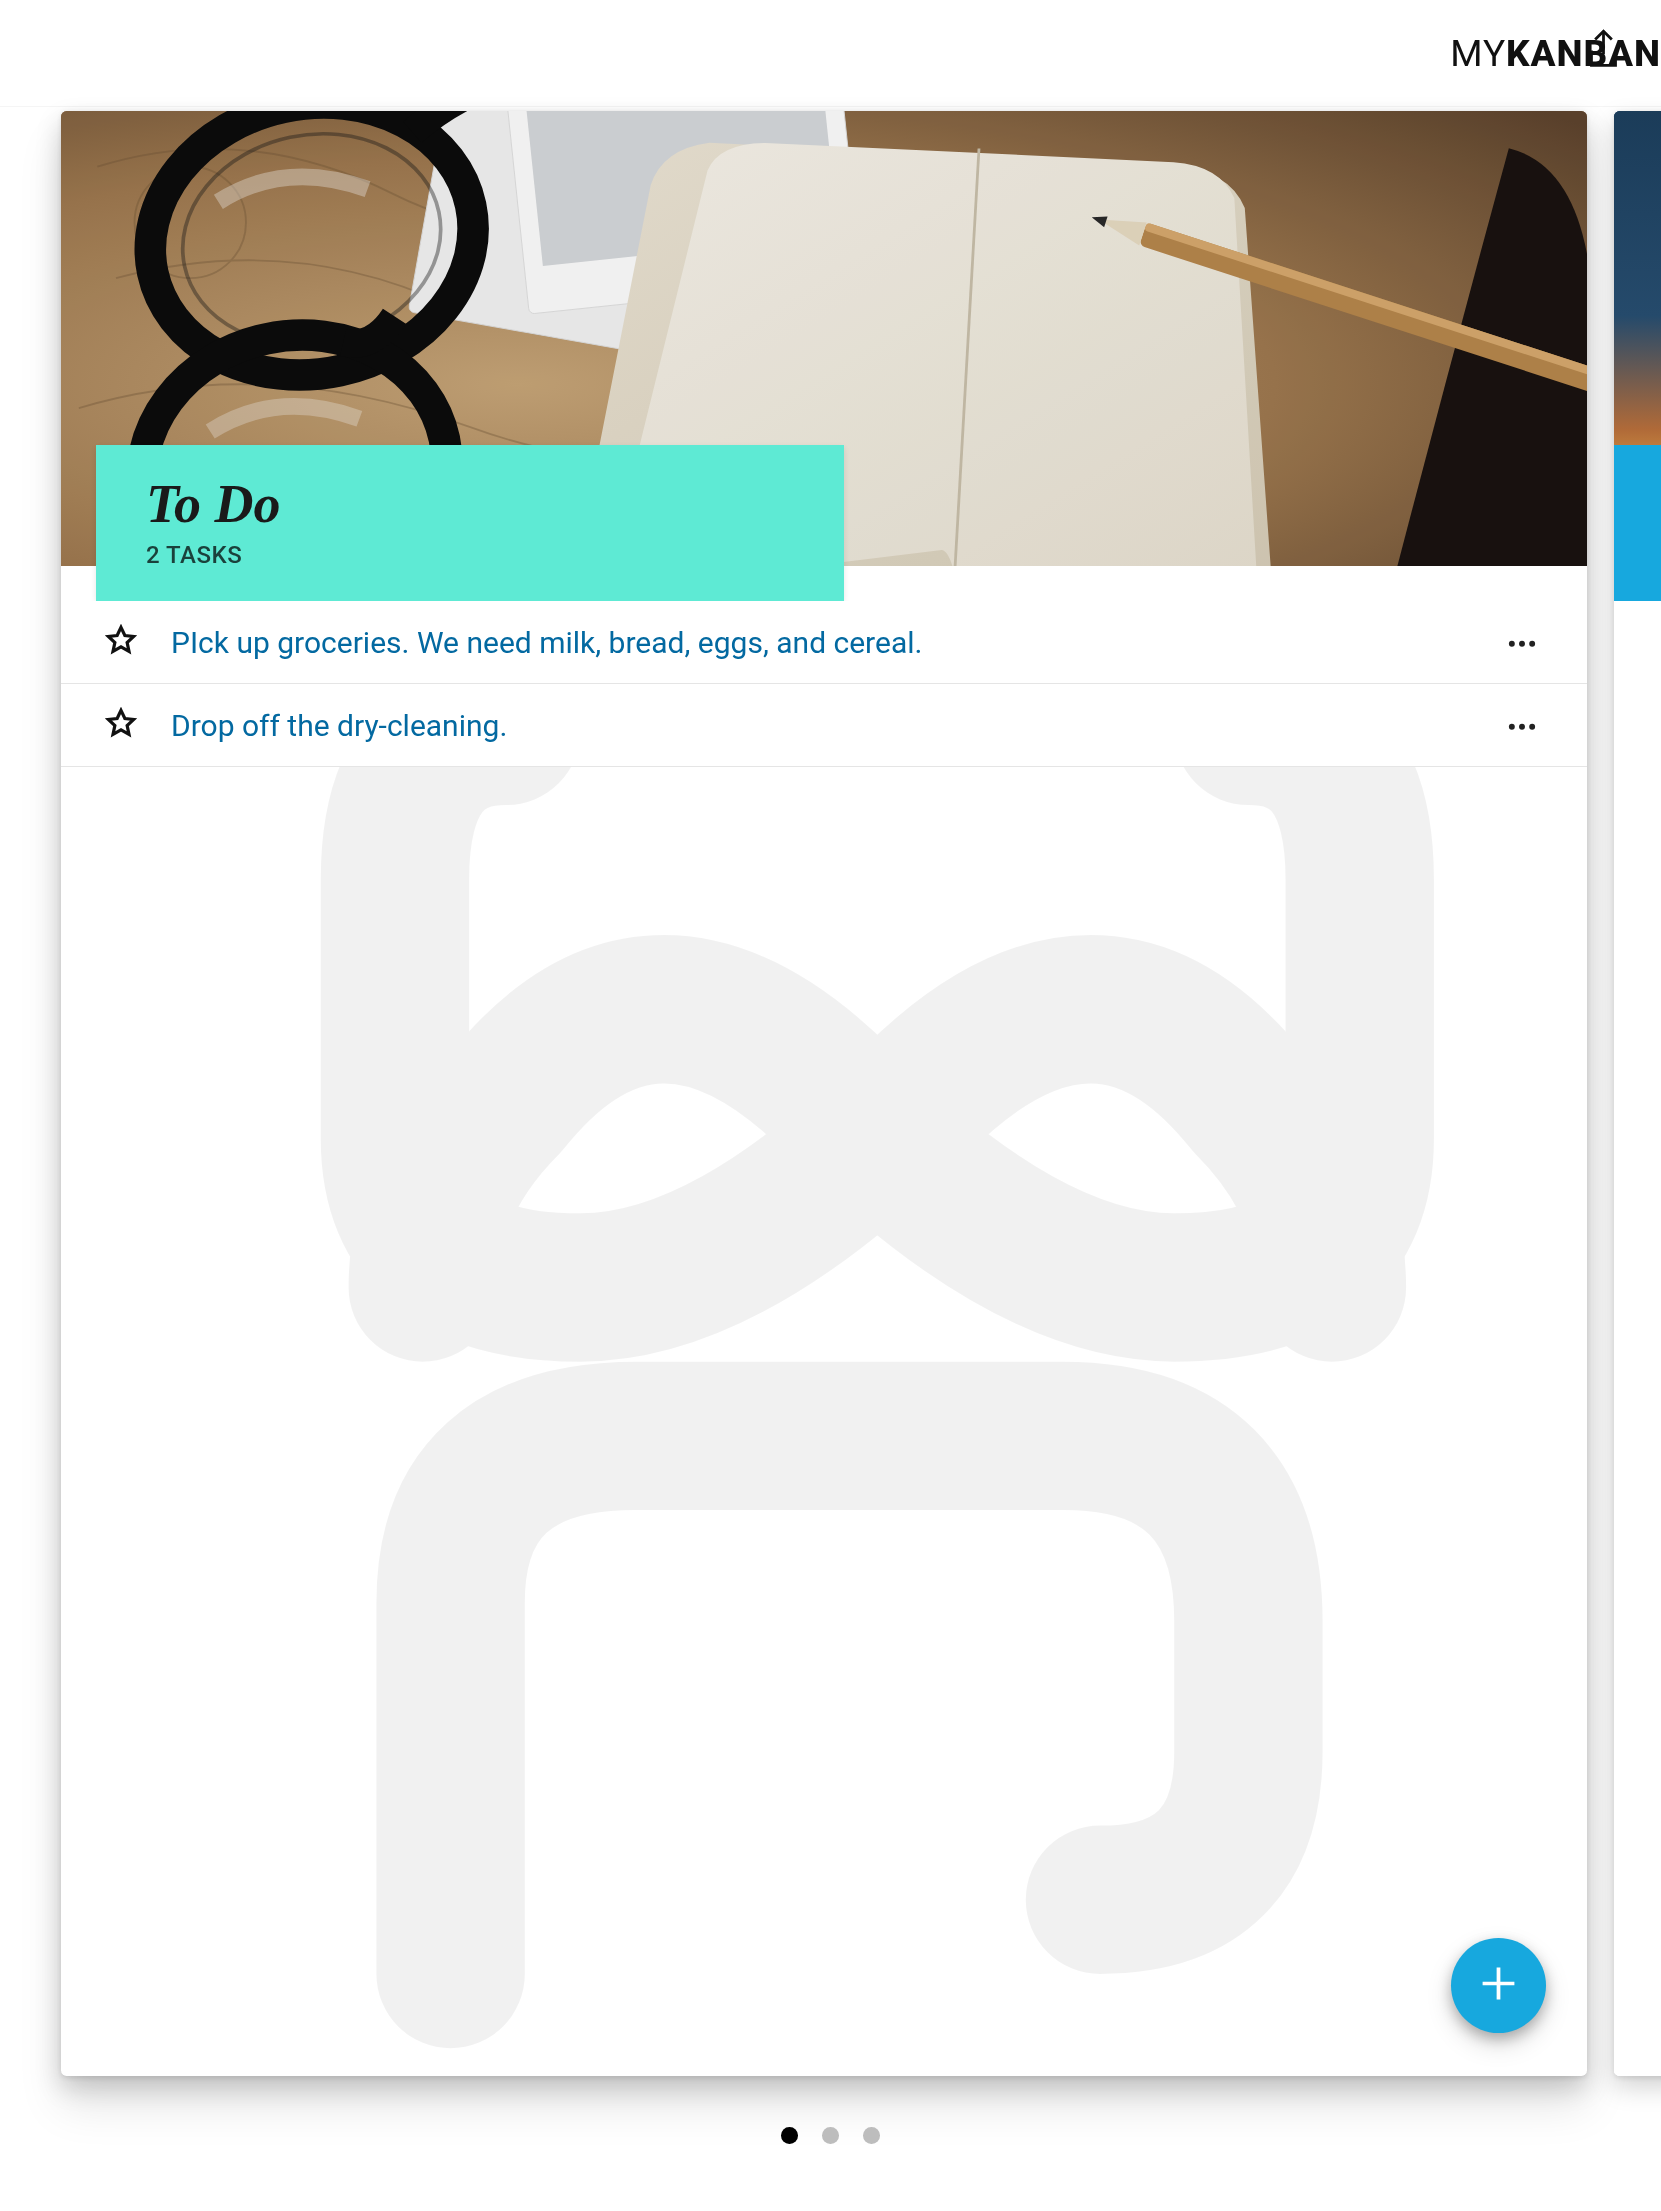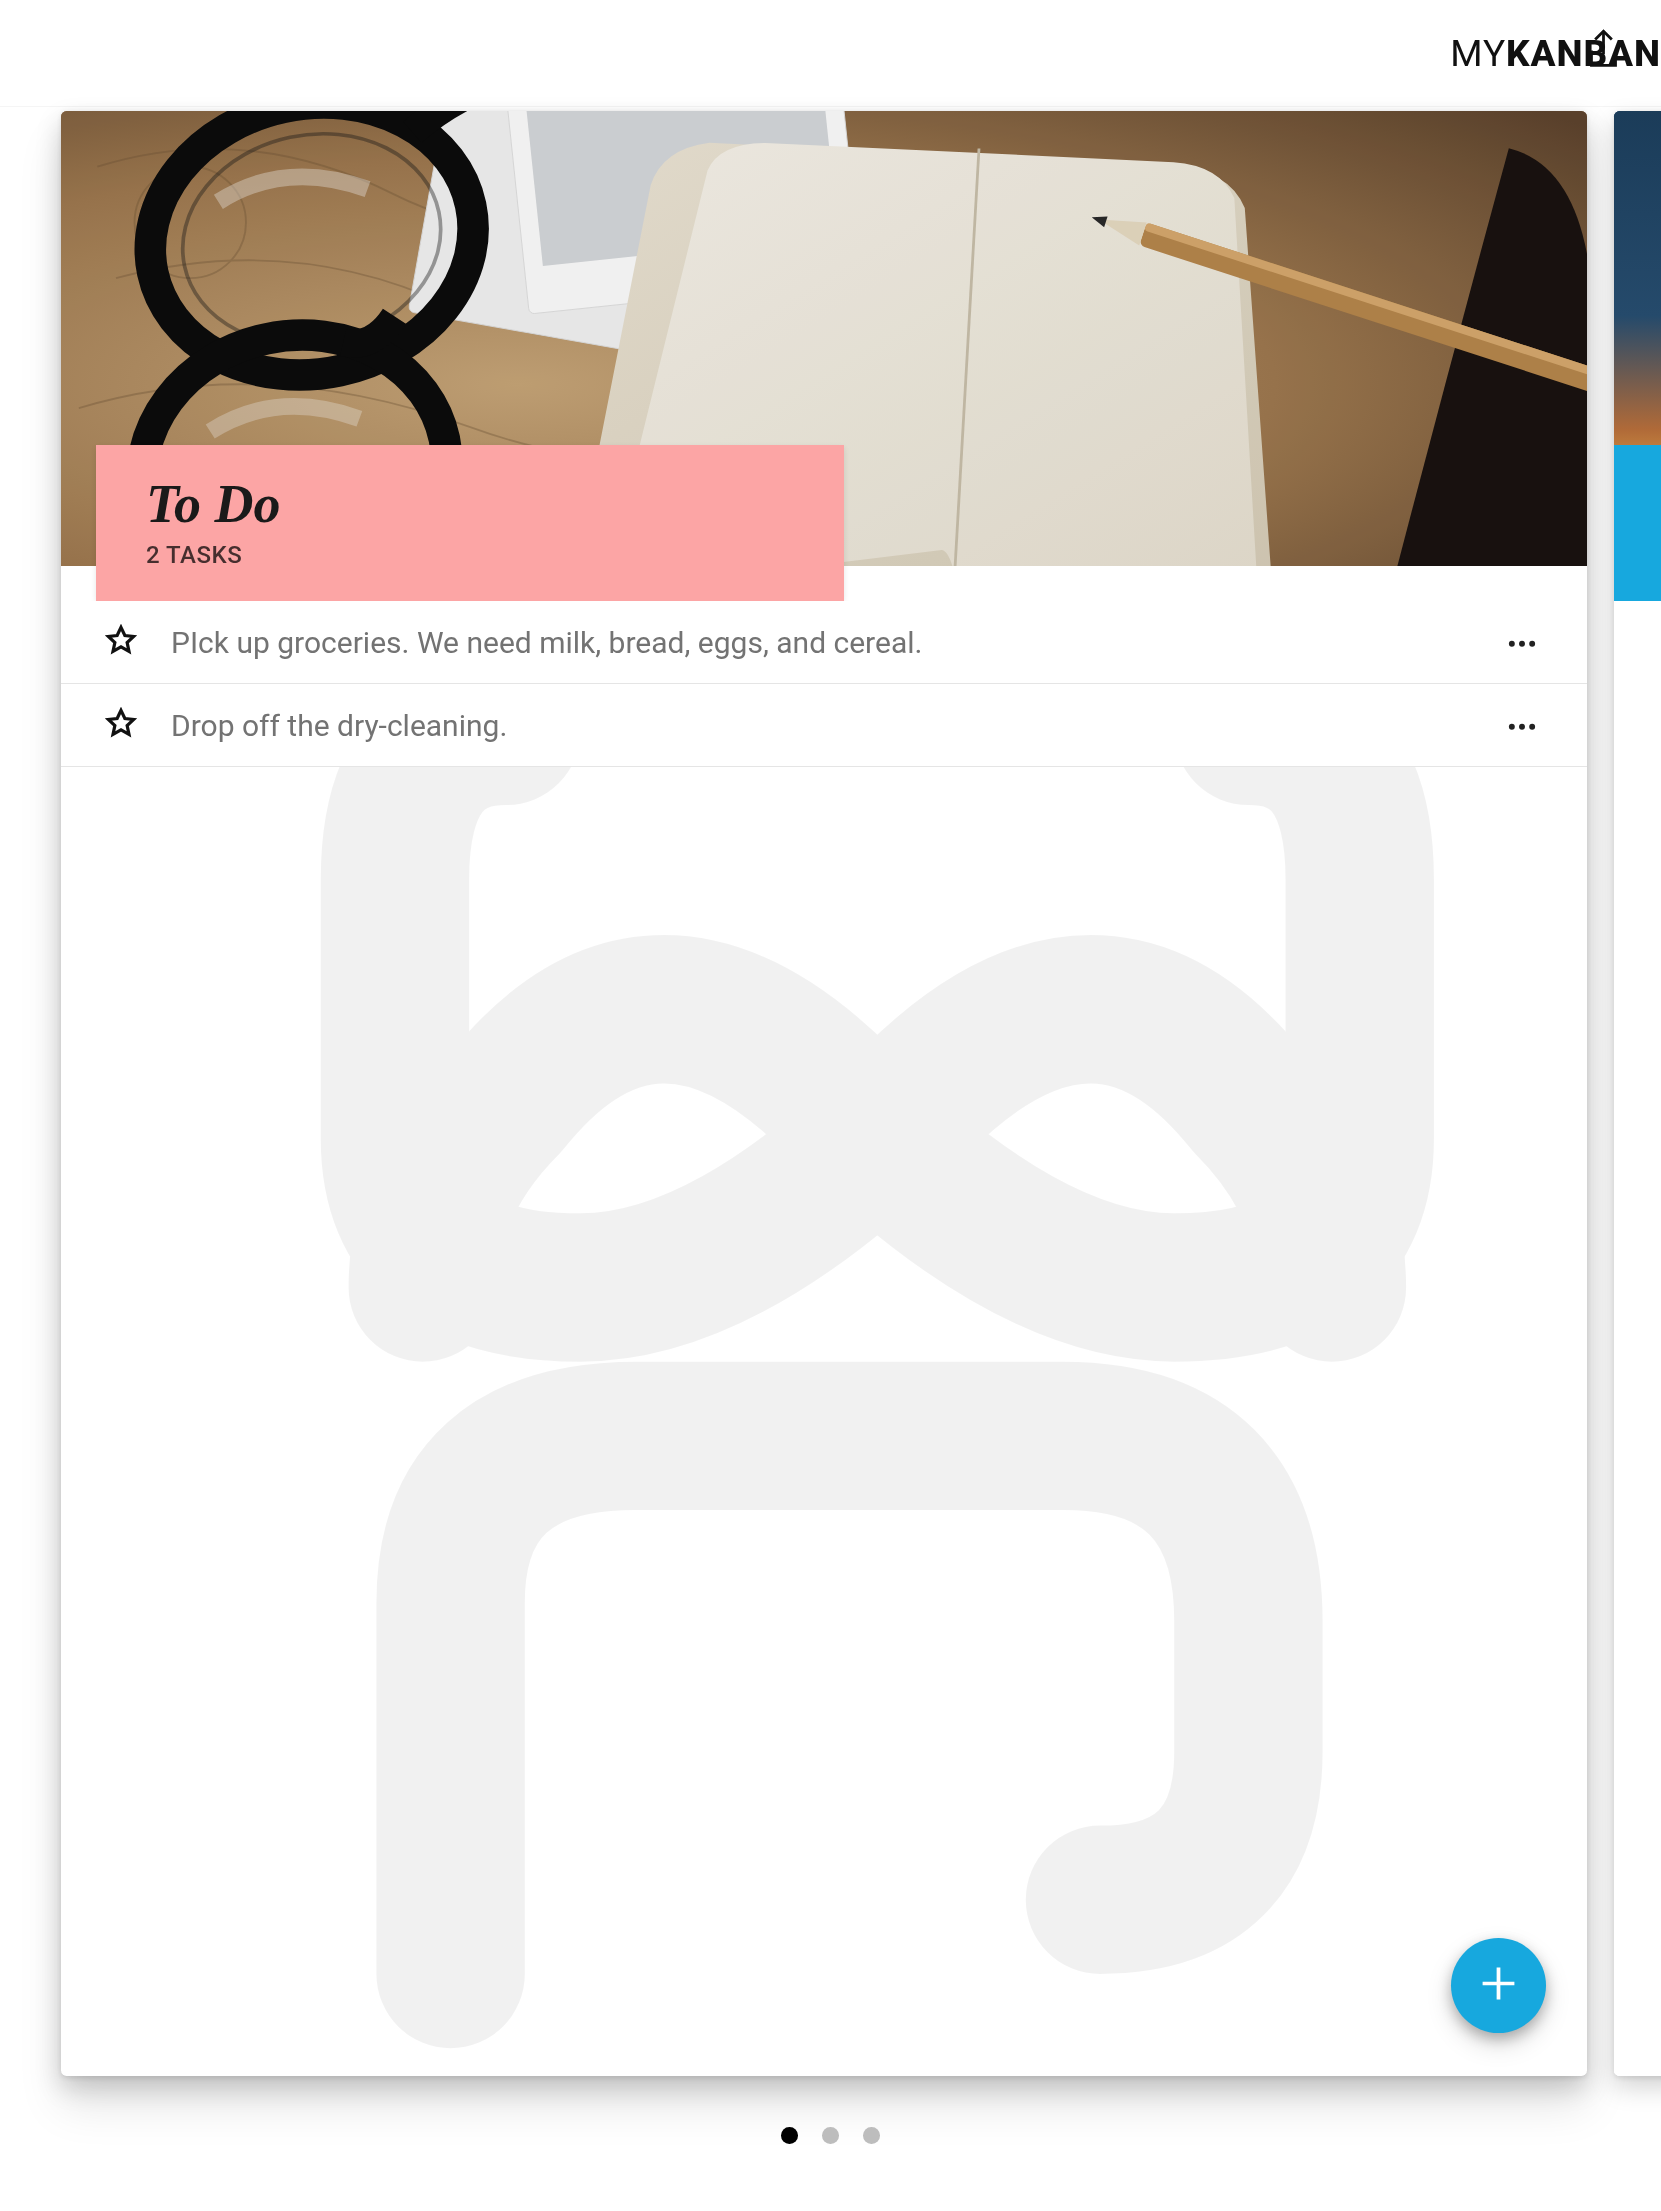--- a/index.html
+++ b/index.html
@@ -75,21 +75,21 @@
     display: block;
   }
 
   
   .title-chip {
     position: absolute;
     left: 35px;
     top: 334px;
     width: 748px;
     height: 156px;
-    background: #fca5a5;
+    background: #5eead4;
     padding: 28px 50px 22px 50px;
     box-shadow: 0 1.9px 5.6px rgba(0,0,0,0.10);
   }
   .title-chip h1 {
     font-family: Georgia, "Times New Roman", serif;
     font-style: italic;
     font-weight: 800;
     font-size: 54px;
     color: #1a1a1a;
     margin-bottom: 5.6px;
@@ -130,21 +130,21 @@
   .star-btn {
     width: 41px; height: 41px;
     display: flex; align-items: center; justify-content: center;
     margin-right: 30px;
     cursor: pointer;
   }
   .star-btn svg { width: 32px; height: 32px; stroke: #111; fill: none; stroke-width: 2.4; }
   .task-text {
     flex: 1;
     font-size: 30px;
-    color: #737373;
+    color: #0369a1;
   }
   .more-btn {
     width: 41px; height: 41px;
     display: flex; align-items: center; justify-content: center;
     cursor: pointer;
   }
   .more-btn svg { width: 28px; height: 7.4px; }
   .more-btn circle { fill: #222; }
 
   

